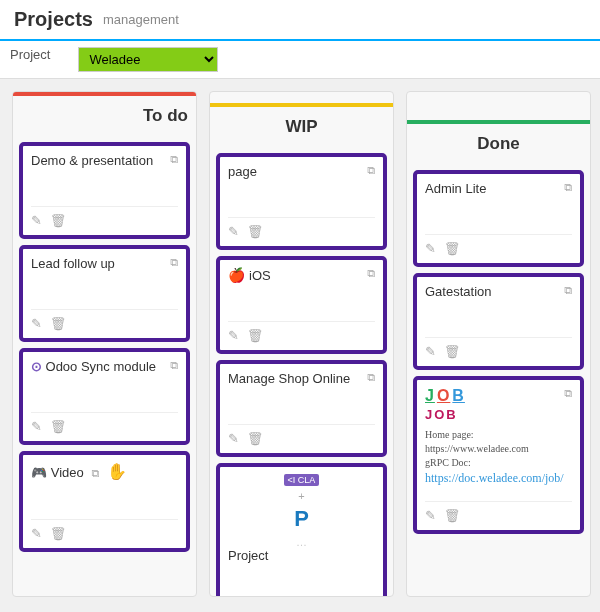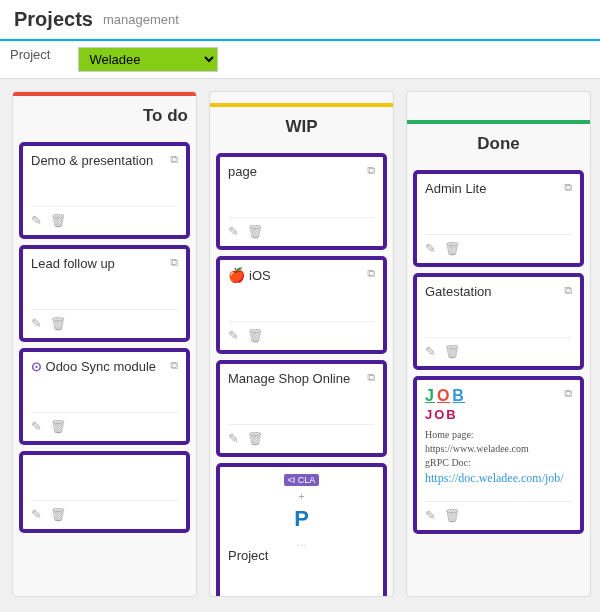--- a/index.html
+++ b/index.html
@@ -109,20 +109,27 @@
           <span class="card-icon">⧉</span>
         </div>
         <div class="card-content"></div>
         <div class="card-actions">
           <span class="card-action">✎</span>
           <span class="card-action">🗑</span>
         </div>
       </div>
 
       <div class="card">
+        <div class="card-title">
+          <span class="card-title-text">
+            <span class="video-icon">🎮</span> Video
+            <span class="card-icon">⧉</span>
+            <span class="hand-icon">✋</span>
+          </span>
+        </div>
         <div class="card-content"></div>
         <div class="card-actions">
           <span class="card-action">✎</span>
           <span class="card-action">🗑</span>
         </div>
       </div>
 
     </div>
   </div>
 

